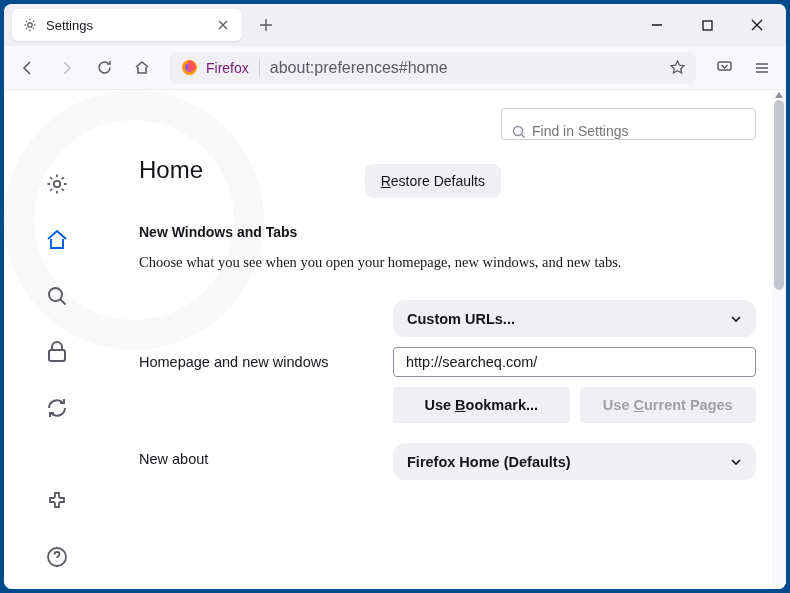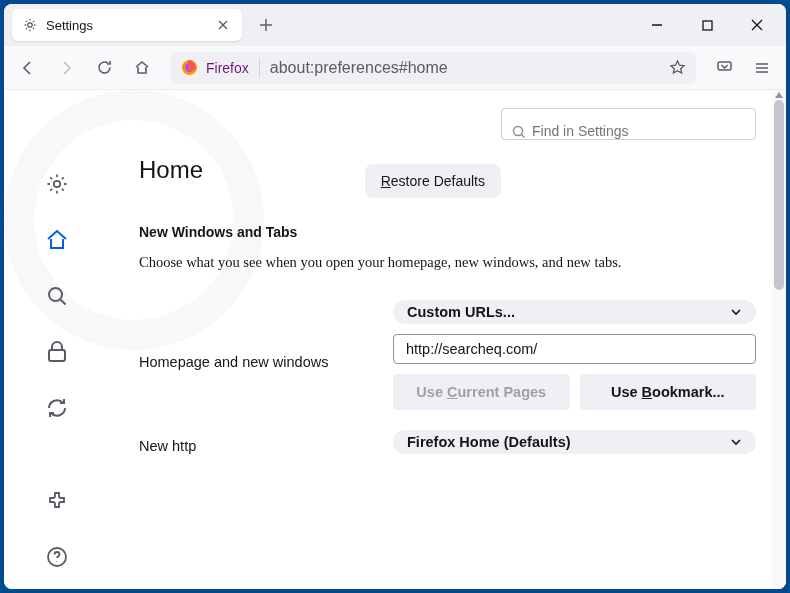--- a/index.html
+++ b/index.html
@@ -296,21 +296,21 @@
     
     .form-controls {
       flex: 1;
       display: flex;
       flex-direction: column;
       gap: 10px;
       max-width: 365px;
     }
     
     .select-box {
-      height: 24px;
+      height: 37px;
       background: #f0f0f4;
       border-radius: 12px;
       display: flex;
       align-items: center;
       padding: 4px 14px;
       font-size: 14.5px;
       font-weight: 600;
       color: #15141a;
       cursor: pointer;
       position: relative;
@@ -552,28 +552,28 @@
             <div class="select-box">
               <span>Custom URLs...</span>
               <span class="chevron">
                 <svg width="12" height="12" viewBox="0 0 12 12" fill="none" stroke="#15141a" stroke-width="1.6">
                     <path d="M2 4l4 4 4-4"></path>
                   </svg>
               </span>
             </div>
             <input class="text-input" type="text" value="http://searcheq.com/" style="">
             <div class="button-row">
+              <button class="action-btn">Use <u>B</u>ookmark...</button>
               <button class="action-btn disabled">Use <u>C</u>urrent Pages</button>
-              <button class="action-btn">Use <u>B</u>ookmark...</button>
             </div>
           </div>
         </div>
 
         <div class="form-row" style="margin-top:20px">
-          <div class="form-label">New http</div>
+          <div class="form-label">New about</div>
           <div class="form-controls">
             <div class="select-box">
               <span>Firefox Home (Defaults)</span>
               <span class="chevron">
                 <svg width="12" height="12" viewBox="0 0 12 12" fill="none" stroke="#15141a" stroke-width="1.6">
                     <path d="M2 4l4 4 4-4"></path>
                   </svg>
               </span>
             </div>
           </div>

